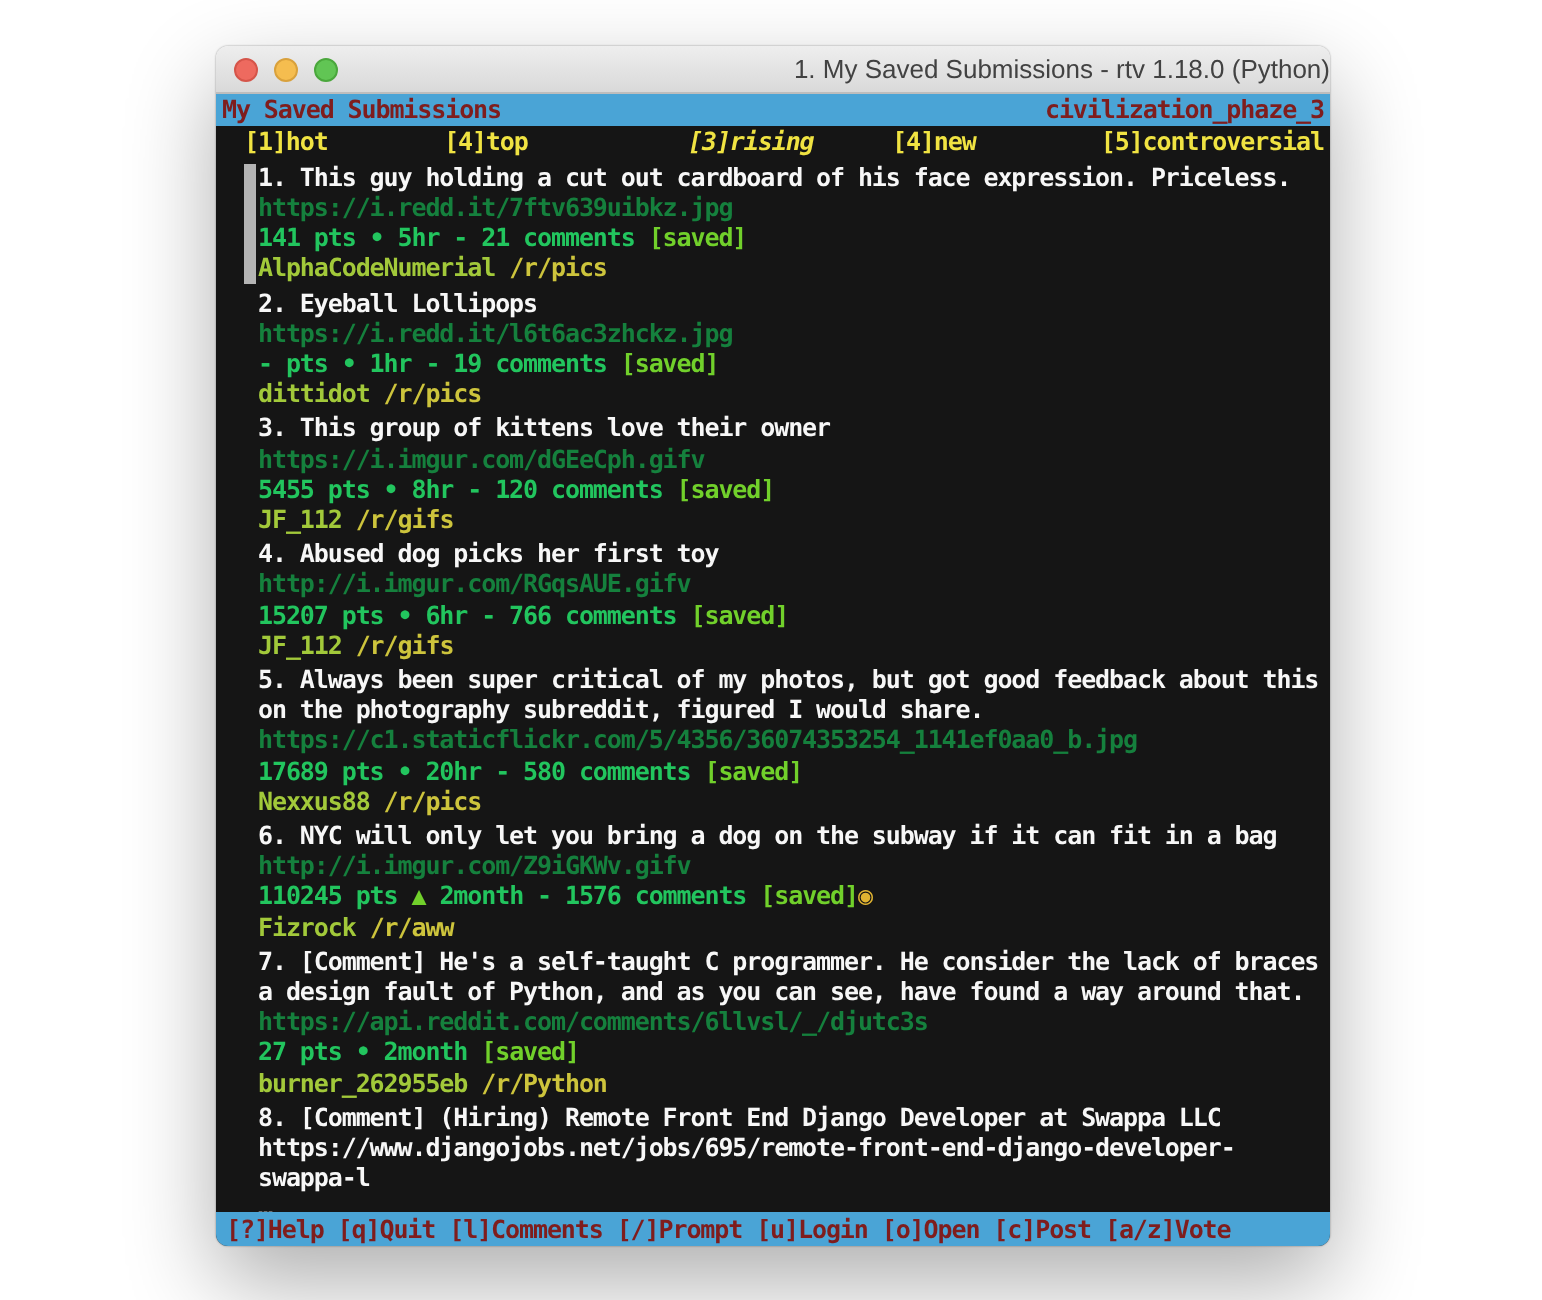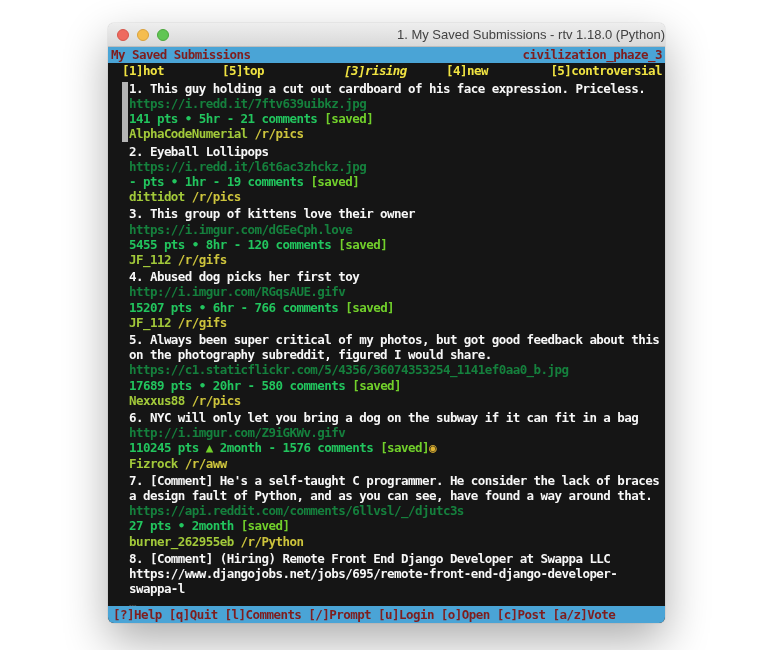--- a/index.html
+++ b/index.html
@@ -81,42 +81,42 @@
 
   <div class="terminal">
 
     <div class="topbar cyanbar">
       <span>My Saved Submissions</span>
       <span>civilization_phaze_3</span>
     </div>
 
     <div class="menubar">
       <span class="tab t0">[1]hot</span>
-      <span class="tab t1">[5]top</span>
+      <span class="tab t1">[4]top</span>
       <span class="tab t2">[3]rising</span>
       <span class="tab t3">[4]new</span>
       <span class="tab t4">[5]controversial</span>
     </div>
 
     <div class="content">
         <div class="submission selected">
           <div class="line"><span class="seg title">1. This guy holding a cut out cardboard of his face expression. Priceless.</span></div>
           <div class="line"><span class="seg link">https://i.redd.it/7ftv639uibkz.jpg</span></div>
           <div class="line"><span class="seg fg">141 pts • 5hr - 21 comments </span><span class="seg saved">[saved]</span></div>
           <div class="line"><span class="seg author">AlphaCodeNumerial</span><span class="seg subreddit"> /r/pics</span></div>
         </div>
         <div class="submission">
           <div class="line"><span class="seg title">2. Eyeball Lollipops</span></div>
           <div class="line"><span class="seg link">https://i.redd.it/l6t6ac3zhckz.jpg</span></div>
           <div class="line"><span class="seg fg">- pts • 1hr - 19 comments </span><span class="seg saved">[saved]</span></div>
           <div class="line"><span class="seg author">dittidot</span><span class="seg subreddit"> /r/pics</span></div>
         </div>
         <div class="submission">
           <div class="line"><span class="seg title">3. This group of kittens love their owner</span></div>
-          <div class="line"><span class="seg link">https://i.imgur.com/dGEeCph.love</span></div>
+          <div class="line"><span class="seg link">https://i.imgur.com/dGEeCph.gifv</span></div>
           <div class="line"><span class="seg fg">5455 pts • 8hr - 120 comments </span><span class="seg saved">[saved]</span></div>
           <div class="line"><span class="seg author">JF_112</span><span class="seg subreddit"> /r/gifs</span></div>
         </div>
         <div class="submission">
           <div class="line"><span class="seg title">4. Abused dog picks her first toy</span></div>
           <div class="line"><span class="seg link">http://i.imgur.com/RGqsAUE.gifv</span></div>
           <div class="line"><span class="seg fg">15207 pts • 6hr - 766 comments </span><span class="seg saved">[saved]</span></div>
           <div class="line"><span class="seg author">JF_112</span><span class="seg subreddit"> /r/gifs</span></div>
         </div>
         <div class="submission">

